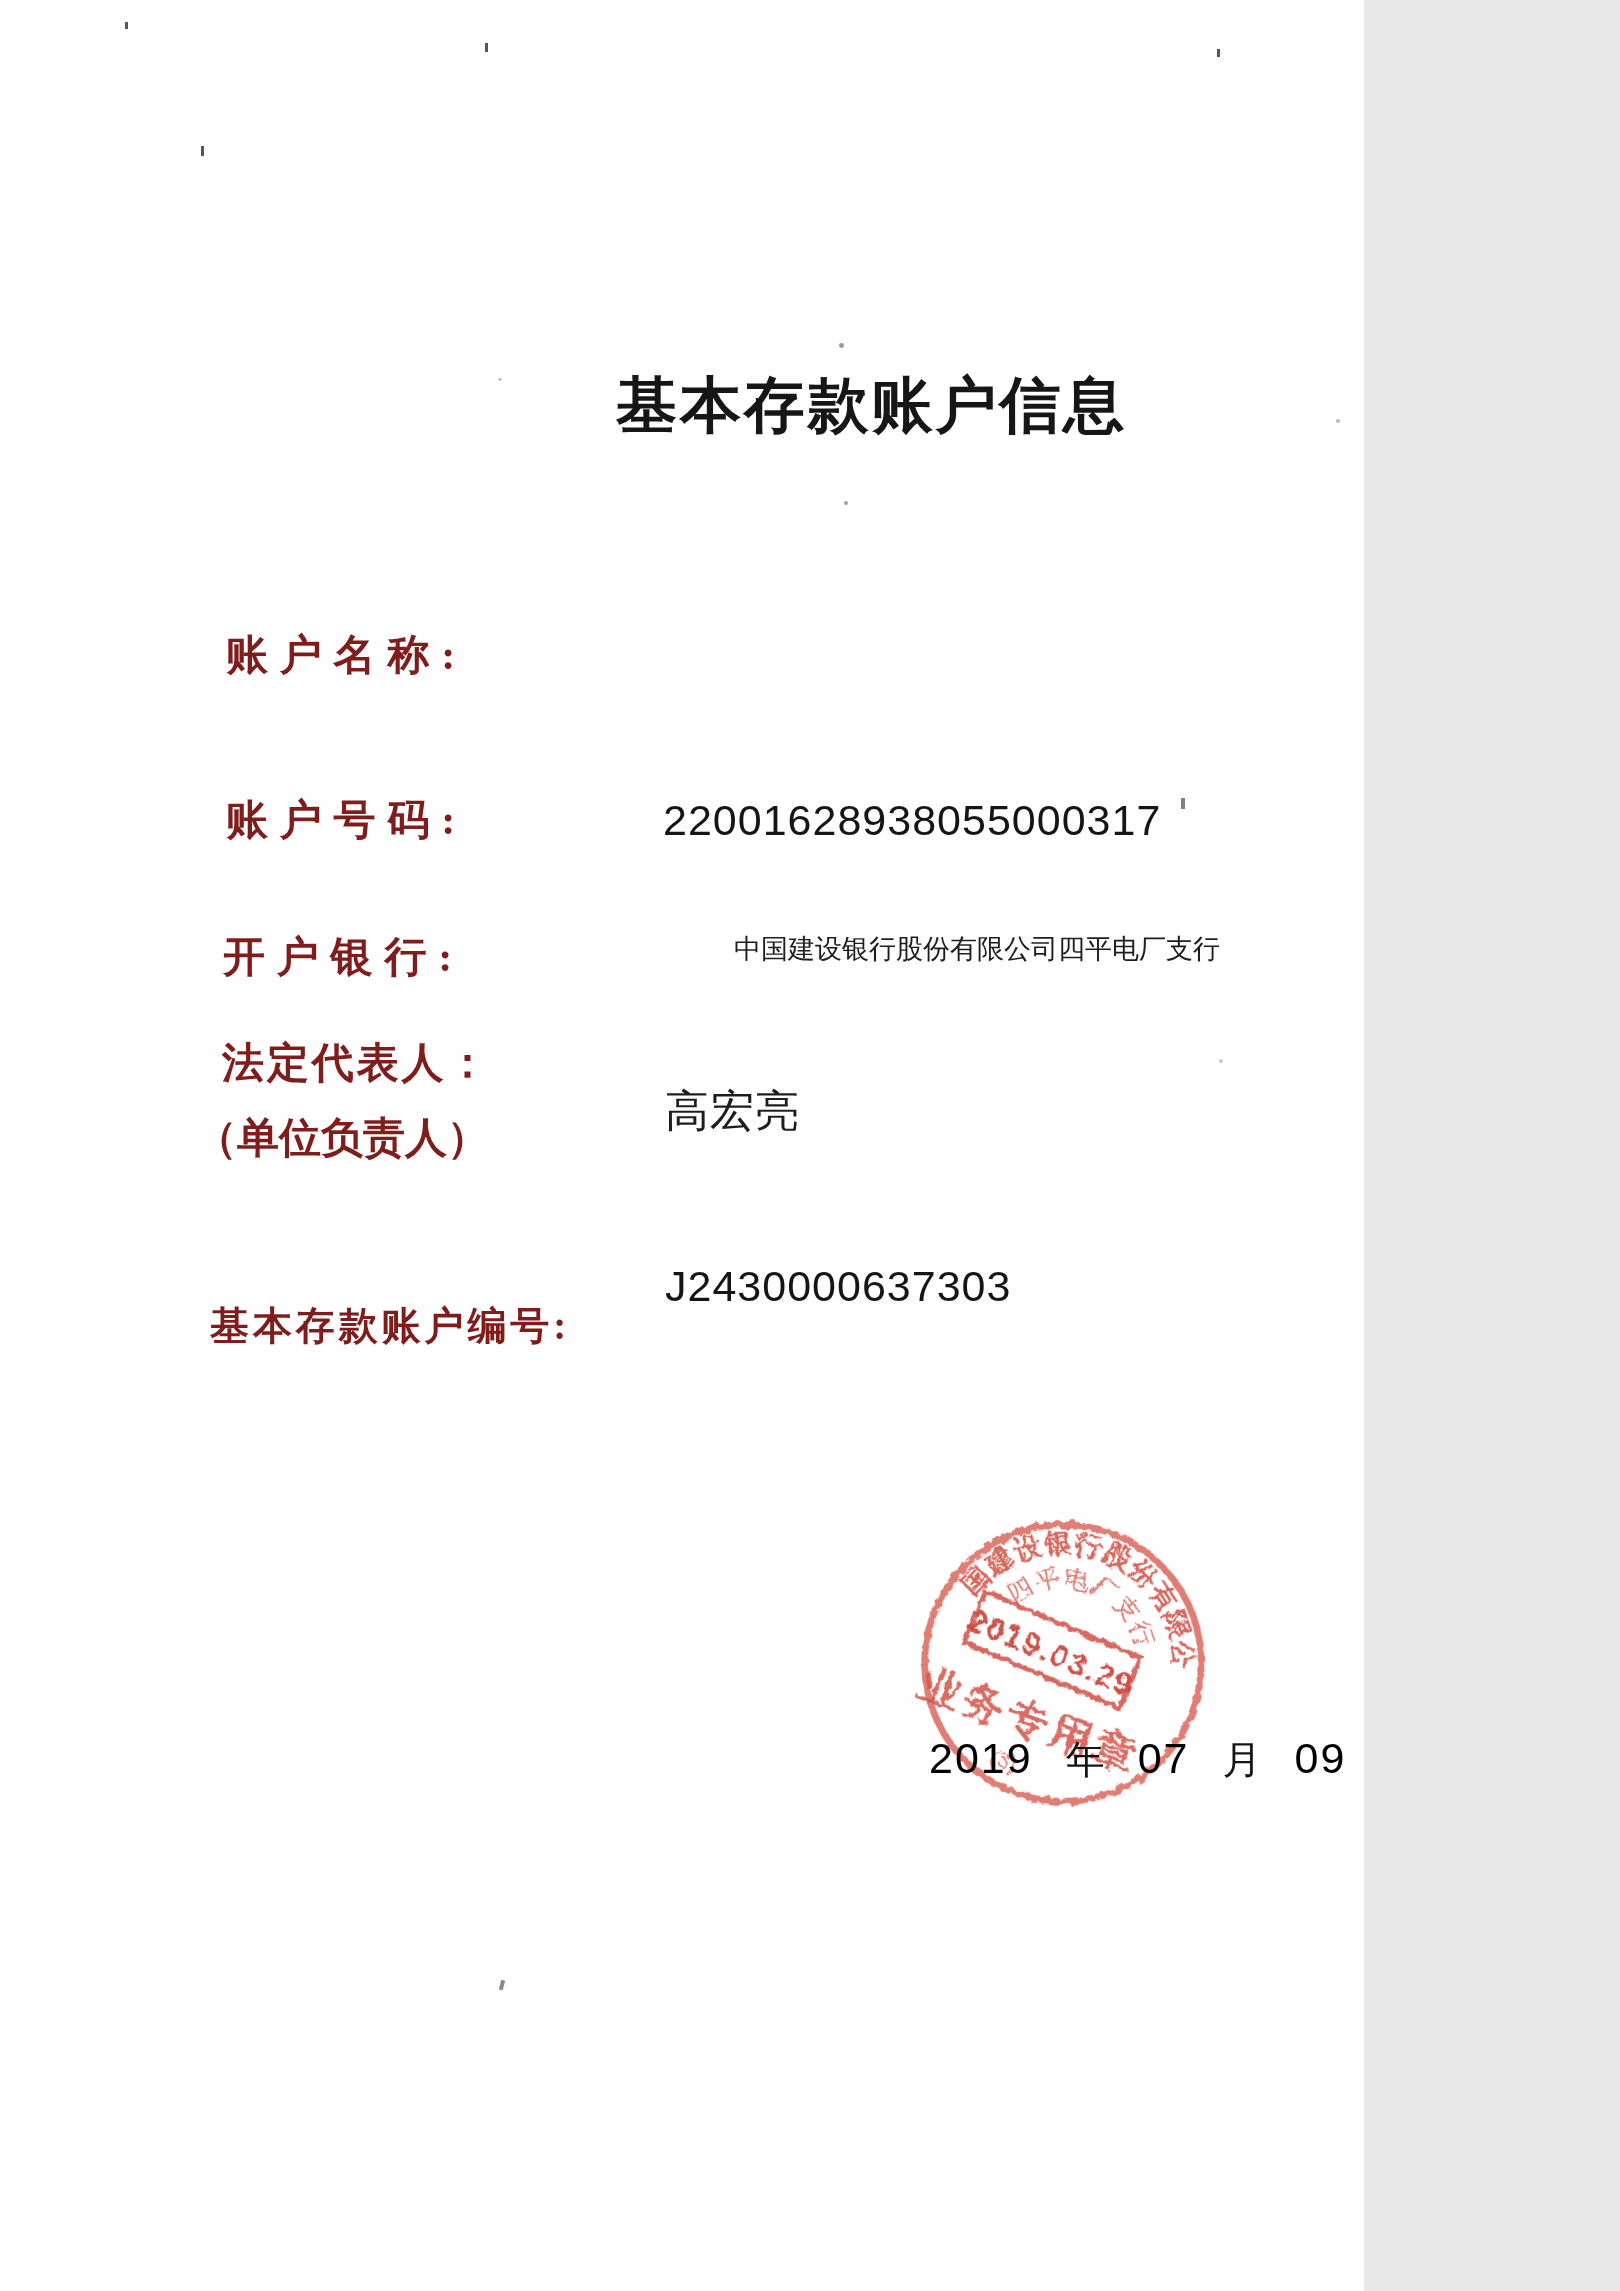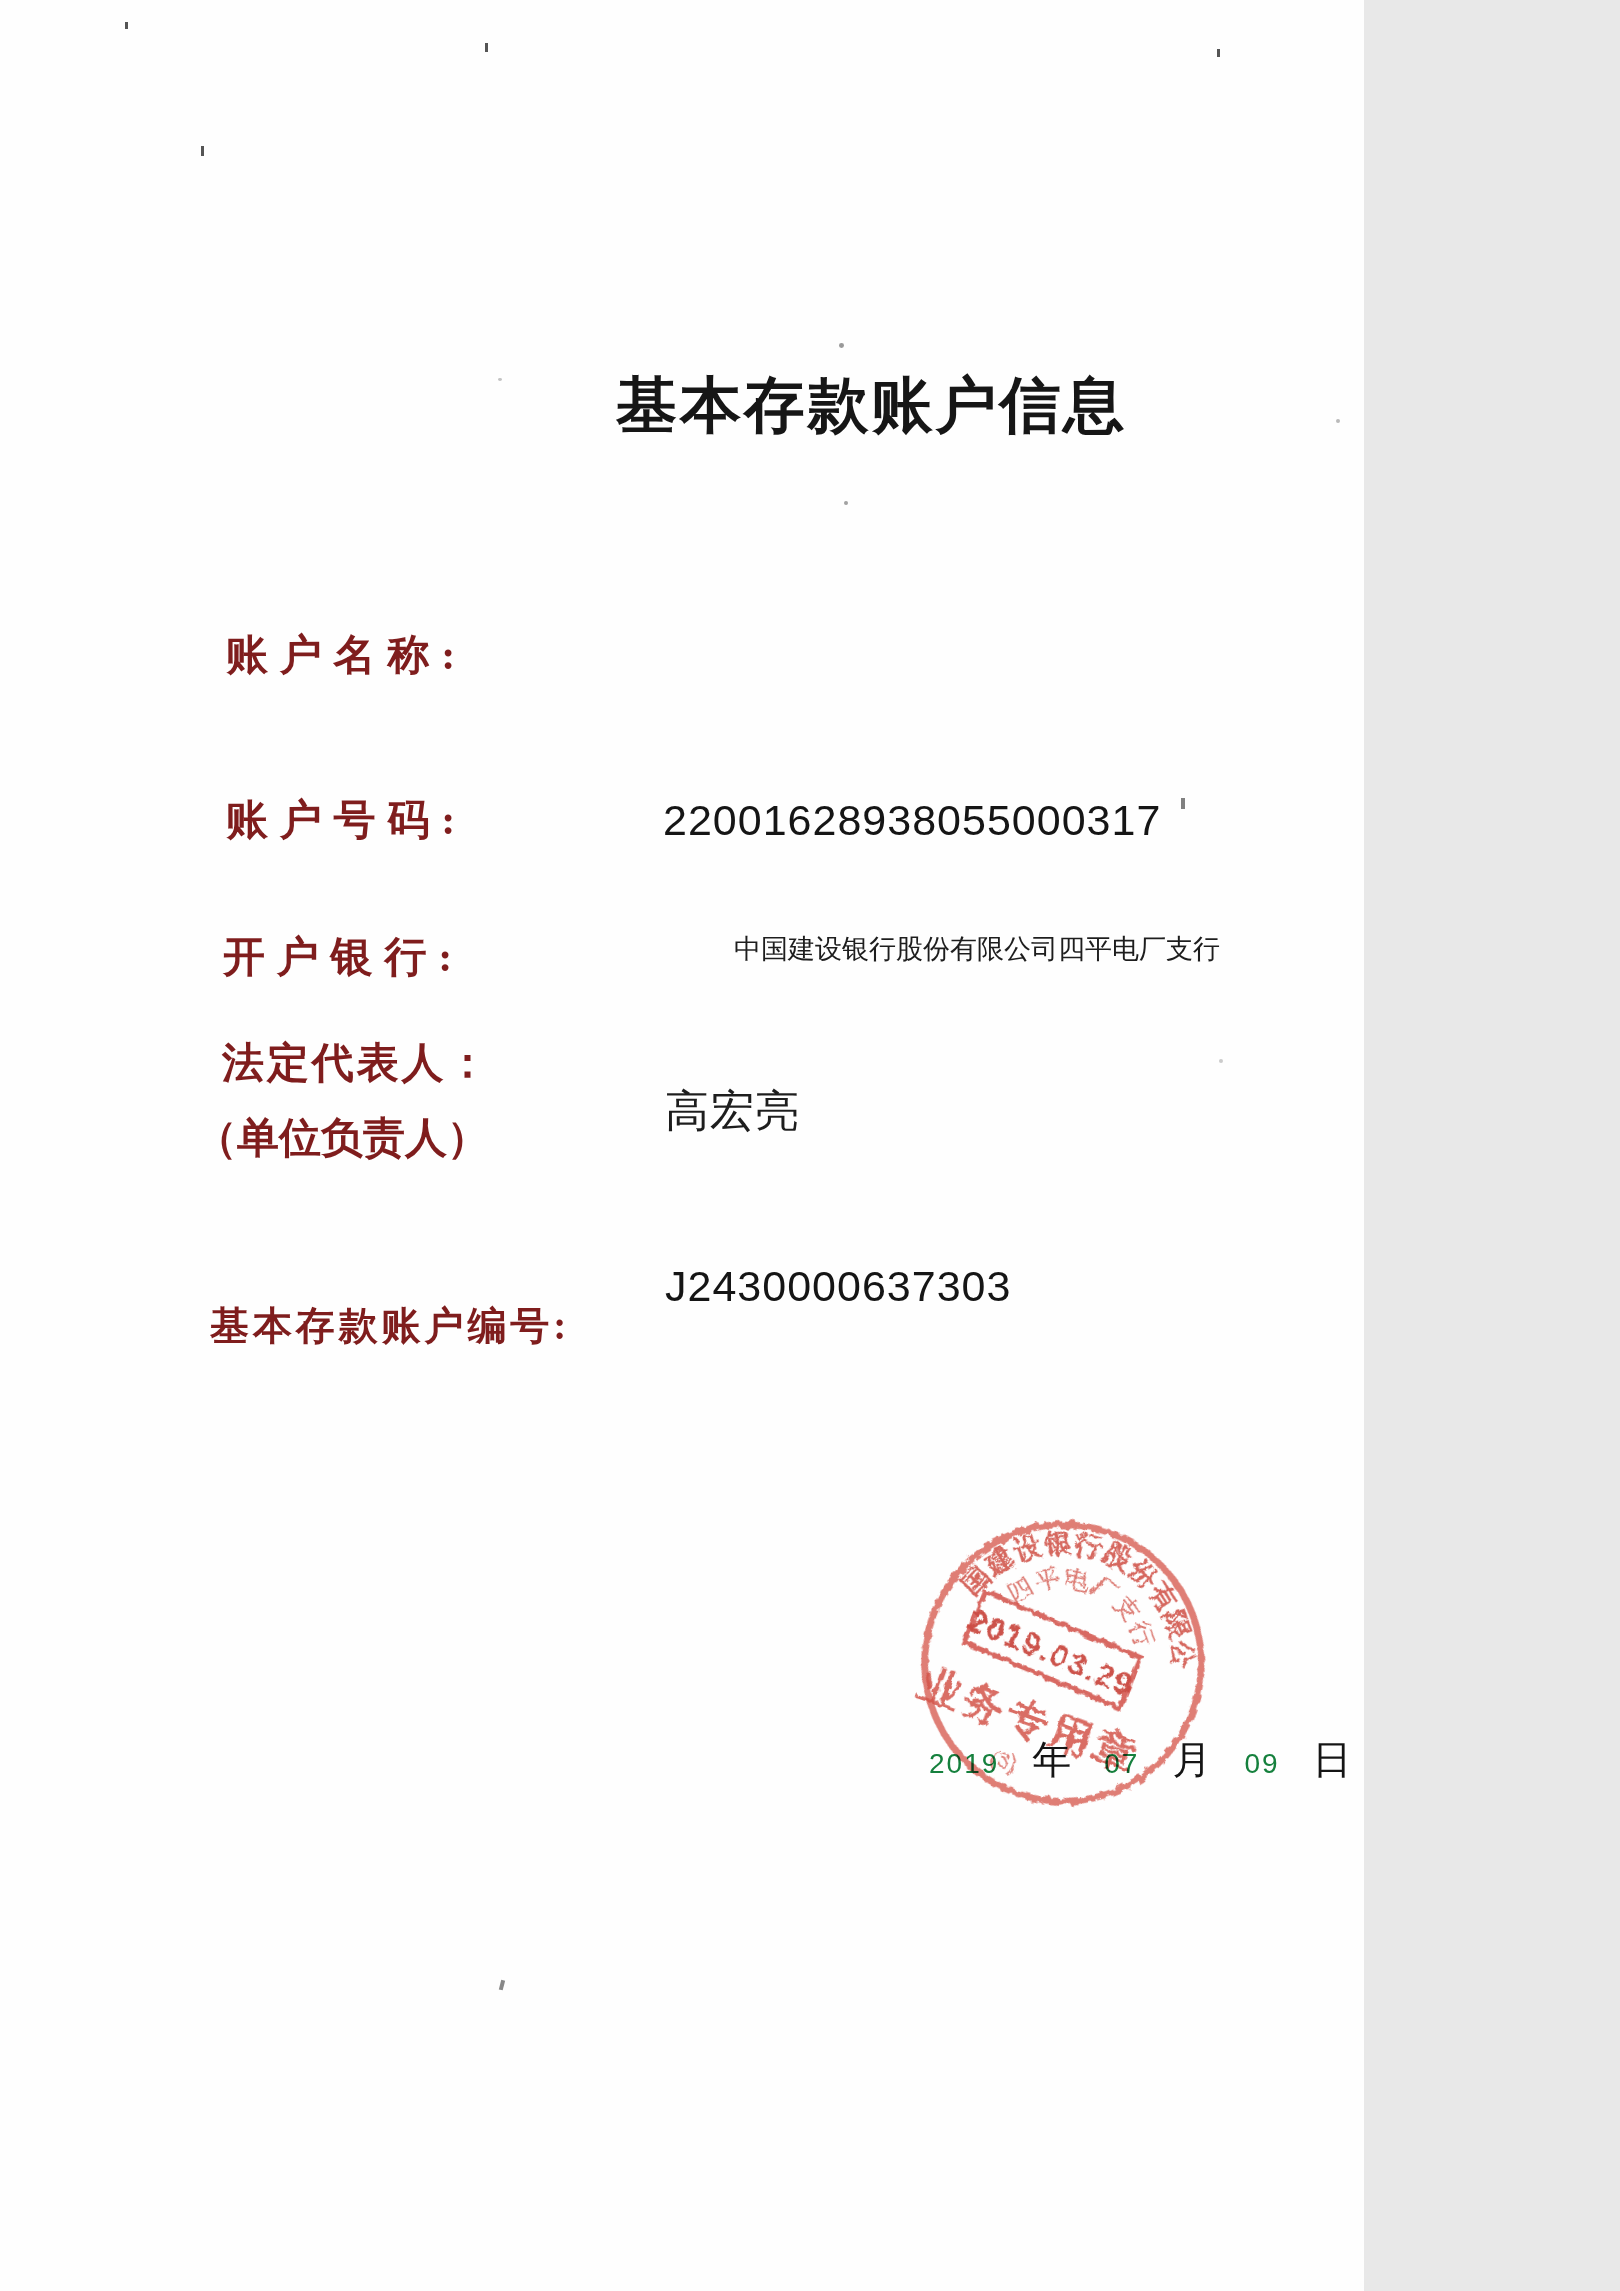--- a/index.html
+++ b/index.html
@@ -29,21 +29,21 @@
   .field-value-num{
     font-family:"Liberation Sans", sans-serif;
     font-size:43px;font-weight:400;color:#151515;
     letter-spacing:1px;white-space:nowrap;
   }
   .date-line{
     left:929px;top:1733px;
     display:flex;align-items:baseline;gap:33px;
     white-space:nowrap;z-index:2;
   }
-  .date-num{font-family:"Liberation Sans", sans-serif;font-size:28px;color:#15803d;letter-spacing:2px;text-align:center;}
+  .date-num{font-family:"Liberation Sans", sans-serif;font-size:43px;color:#000000;letter-spacing:2px;text-align:center;}
   .date-unit{font-size:39px;color:#141414;}
   .stamp{
     left:906px;top:1506px;width:314px;height:314px;
     transform:rotate(20deg);
     mix-blend-mode:multiply;
     opacity:.93;
     z-index:5;
   }
   .stamp text{font-family:"Liberation Sans", sans-serif;}
   .speck{position:absolute;background:#555;}

